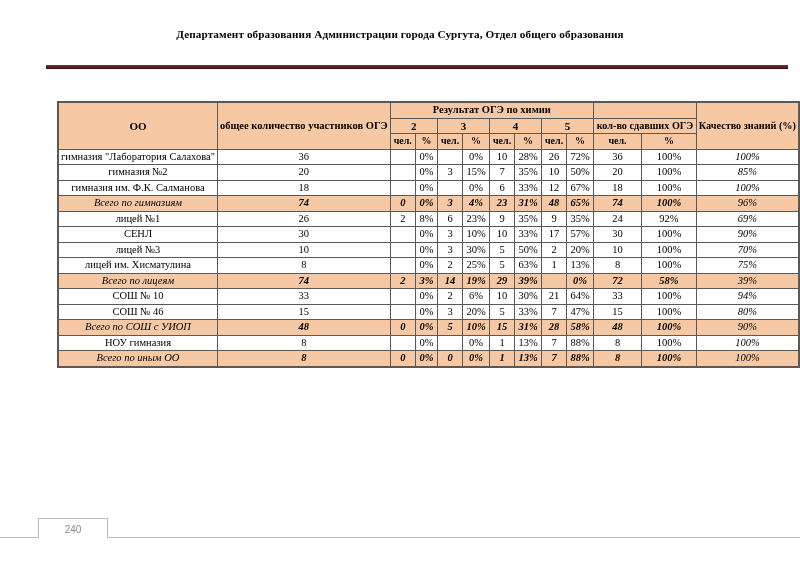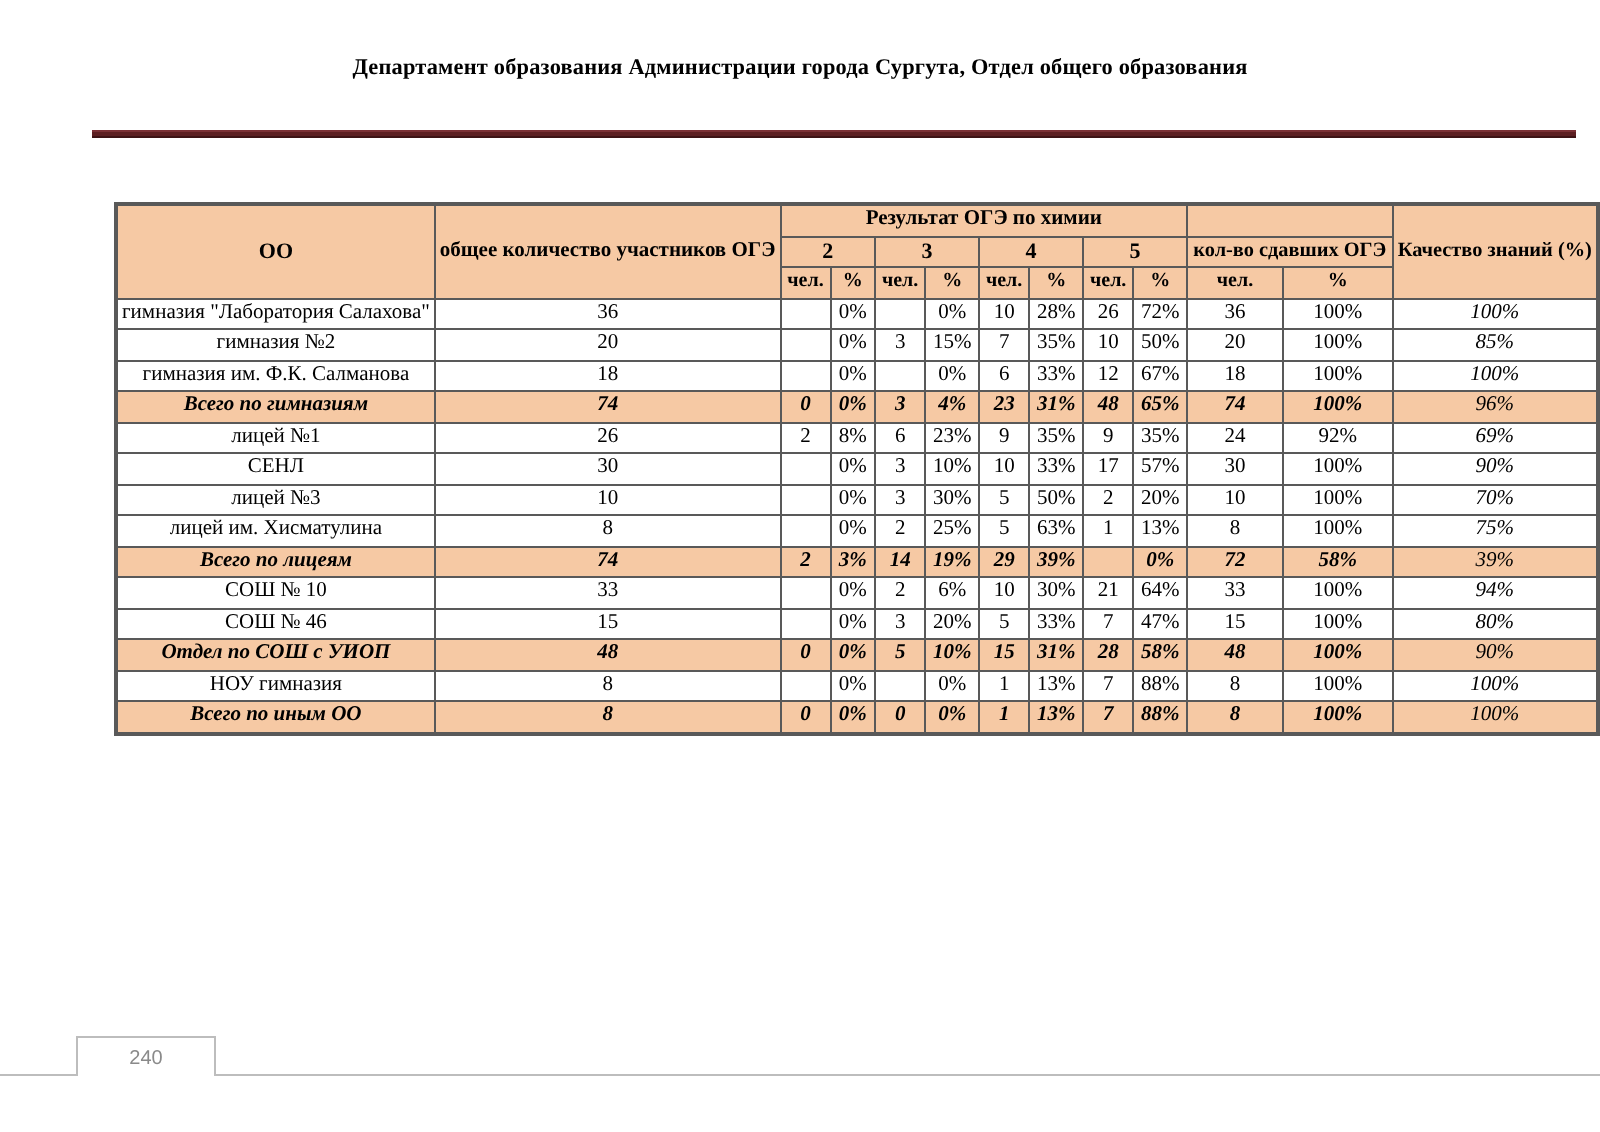--- a/index.html
+++ b/index.html
@@ -69,21 +69,21 @@
     text-align:center;
     white-space:normal;
     line-height:12.5px;
     padding:1px 3px;
   }
   tr.total-row td{
     background:#f6c9a4;
     font-style:italic;
     font-weight:bold;
   }
-  tr.total-row td.name{font-style:italic;font-weight:bold;}
+  tr.total-row td.name{font-style:italic;font-weight:normal;}
   td.qual{font-style:italic;}
   tr.total-row td.qual{font-style:italic;font-weight:normal;}
 
   
   .tbl-wrap table.grid{border:2px solid #595959;}
 
   
   .footer-line{
     position:absolute;
     left:0;bottom:28px;width:800px;height:1px;background:#bdbdbd;
@@ -323,21 +323,21 @@
             <td>20%</td>
             <td>5</td>
             <td>33%</td>
             <td>7</td>
             <td>47%</td>
             <td>15</td>
             <td>100%</td>
             <td class="qual">80%</td>
           </tr>
           <tr class="total-row">
-            <td class="name">Отдел по СОШ с УИОП</td>
+            <td class="name">Всего по СОШ с УИОП</td>
             <td>48</td>
             <td>0</td>
             <td>0%</td>
             <td>5</td>
             <td>10%</td>
             <td>15</td>
             <td>31%</td>
             <td>28</td>
             <td>58%</td>
             <td>48</td>

